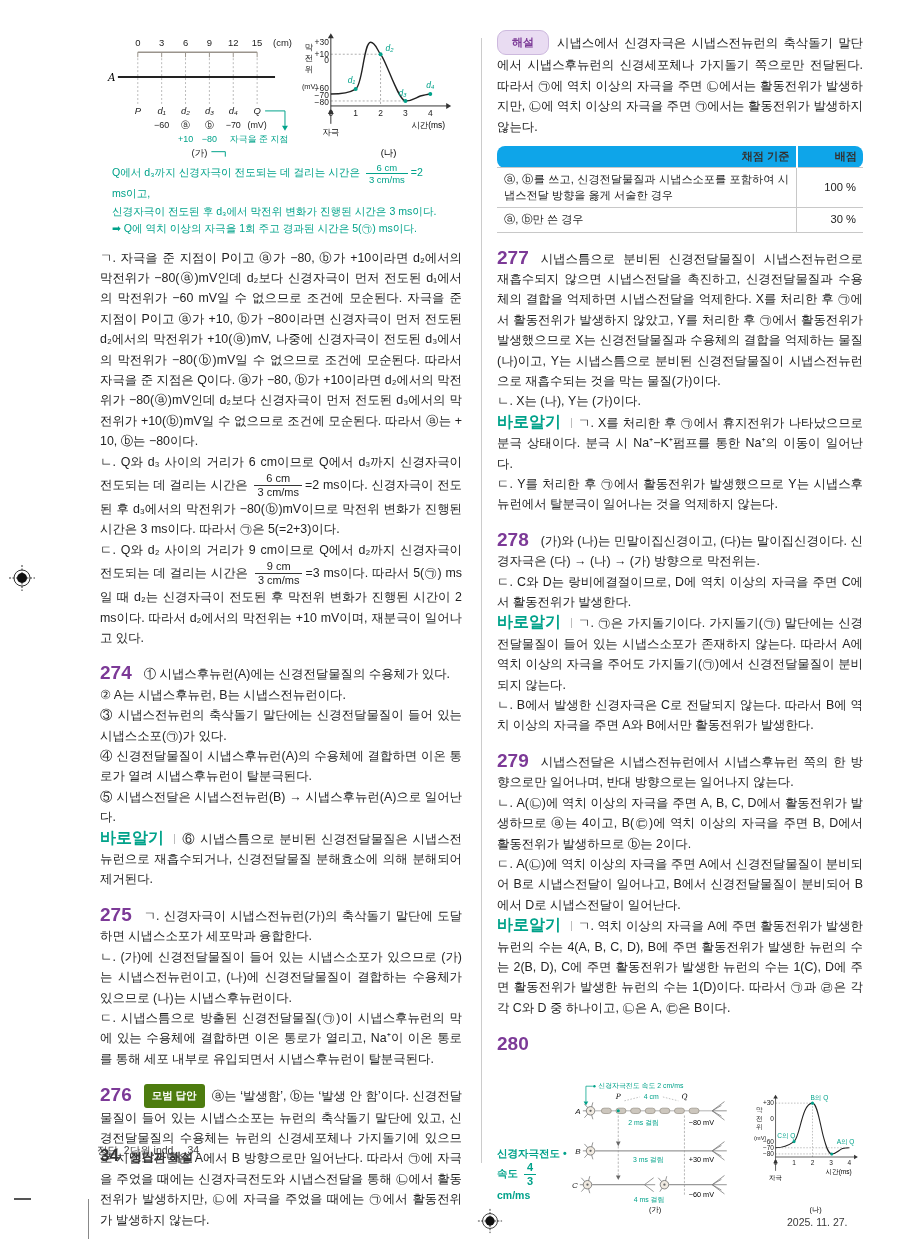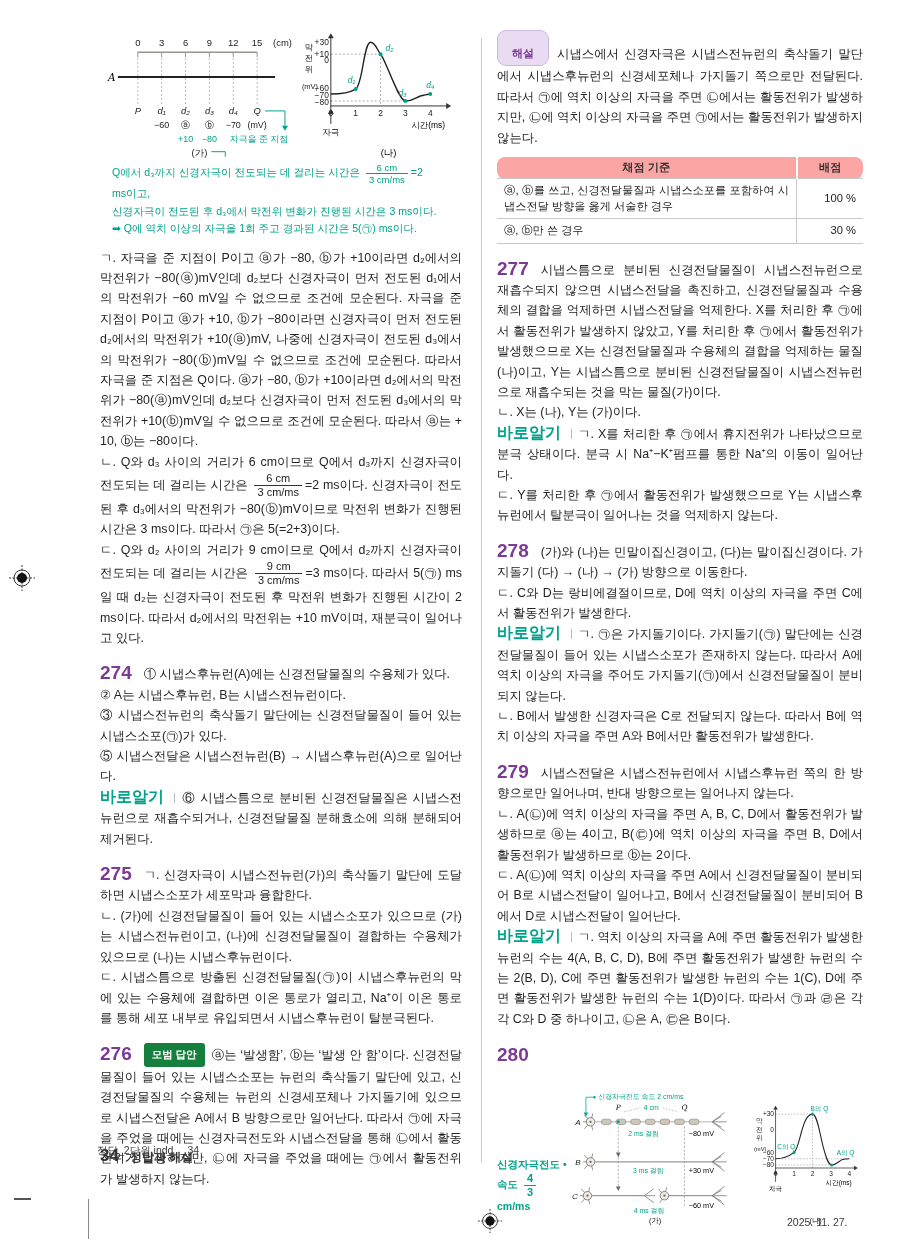--- a/index.html
+++ b/index.html
@@ -11,39 +11,39 @@
   .col-divider{position:absolute;left:481px;top:38px;width:1px;height:1125px;background:#cccccc;}
 
   p.body{margin:0;font-size:12.4px;line-height:20.4px;text-align:justify;word-break:break-all;}
   .qblock{margin-bottom:15px;}
   .qnum{color:#7c3a97;font-weight:bold;font-size:19px;letter-spacing:0;}
   .qnum-inline{margin-right:12px;vertical-align:-1px;}
   .qnum-line{margin-bottom:4px;line-height:22px;}
 
   .quick-label{color:#00a28a;font-weight:bold;font-size:16px;margin-right:4px;}
   .vsep{display:inline-block;width:1px;height:10px;background:#bbb;margin:0 6px;vertical-align:-1px;}
-  .badge-purple{display:inline-block;background:#15803d;color:#fff;font-size:10.5px;font-weight:bold;
+  .badge-purple{display:inline-block;background:#4d7c0f;color:#fff;font-size:10.5px;font-weight:bold;
                 padding:1px 8px 2px;border-radius:3px;margin-right:7px;vertical-align:1px;}
   .badge-expl{display:inline-block;background:#e9dcf2;color:#7c3a97;font-size:11px;font-weight:bold;
-              padding:12px 14px 2px;border-radius:9px;margin-right:8px;vertical-align:1px;border:1px solid #cdb9de;}
+              padding:1px 14px 2px;border-radius:9px;margin-right:8px;vertical-align:1px;border:1px solid #cdb9de;}
 
   .frac{display:inline-block;text-align:center;vertical-align:middle;font-size:11px;line-height:13px;margin:0 3px;}
   .frac .num{display:block;border-bottom:1px solid #333;padding:0 3px;}
   .frac .den{display:block;padding:0 3px;}
   .frac.small{font-size:9.5px;line-height:11px;}
   .frac.small .num{border-bottom:1px solid #00a28a;}
 
   .fig{display:flex;align-items:flex-start;margin:2px 0 4px;}
   .notes{margin:2px 12px 10px;}
   .note{color:#00a28a;font-size:10.6px;line-height:17.5px;word-break:keep-all;}
   svg text{font-family:"Liberation Sans",sans-serif;}
   .mi{font-family:"DejaVu Serif",serif;font-style:italic;}
 
   .score-table{width:100%;border-collapse:collapse;margin:9px 0 14px;font-size:11.2px;}
-  .score-table th{background:#fca5a5;font-weight:bold;padding:3px 6px;text-align:center;color:#333;}
+  .score-table th{background:#0ea5e9;font-weight:bold;padding:3px 6px;text-align:right;color:#333;}
   .score-table th:first-child{border-radius:8px 0 0 8px;}
   .score-table th:last-child{border-radius:0 8px 8px 0;border-left:2px solid #fff;}
   .score-table td{border-bottom:1px solid #c8c8c8;padding:4px 7px;line-height:15.5px;text-align:justify;word-break:break-all;}
   .score-table td.score{width:52px;text-align:right;border-left:1px solid #c8c8c8;word-break:normal;}
   .score-table tr:first-child td{border-top:1px solid #c8c8c8;}
 
   .fig280{position:relative;margin-top:4px;}
   .fig280-note{position:absolute;left:0;top:86px;width:70px;color:#00a28a;font-size:10.5px;line-height:15px;font-weight:bold;}
   .fig280-note .frac{color:#00a28a;font-weight:bold;}
   .fig280-note .frac .num{border-bottom:1px solid #00a28a;}
@@ -195,20 +195,21 @@
 
       <p class="body">ㄱ. 자극을 준 지점이 P이고 ⓐ가 −80, ⓑ가 +10이라면 d₂에서의 막전위가 −80(ⓐ)mV인데 d₂보다 신경자극이 먼저 전도된 d₁에서의 막전위가 −60 mV일 수 없으므로 조건에 모순된다. 자극을 준 지점이 P이고 ⓐ가 +10, ⓑ가 −80이라면 신경자극이 먼저 전도된 d₂에서의 막전위가 +10(ⓐ)mV, 나중에 신경자극이 전도된 d₃에서의 막전위가 −80(ⓑ)mV일 수 없으므로 조건에 모순된다. 따라서 자극을 준 지점은 Q이다. ⓐ가 −80, ⓑ가 +10이라면 d₂에서의 막전위가 −80(ⓐ)mV인데 d₂보다 신경자극이 먼저 전도된 d₃에서의 막전위가 +10(ⓑ)mV일 수 없으므로 조건에 모순된다. 따라서 ⓐ는 +10, ⓑ는 −80이다.</p>
       <p class="body"><span>ㄴ. Q와 d₃ 사이의 거리가 6 cm이므로 Q에서 d₃까지 신경자극이 전도되는 데 걸리는 시간은 </span><span class="frac"><span class="num">6 cm</span><span class="den">3 cm/ms</span></span><span>=2 ms이다. 신경자극이 전도된 후 d₃에서의 막전위가 −80(ⓑ)mV이므로 막전위 변화가 진행된 시간은 3 ms이다. 따라서 ㉠은 5(=2+3)이다.</span></p>
       <p class="body"><span>ㄷ. Q와 d₂ 사이의 거리가 9 cm이므로 Q에서 d₂까지 신경자극이 전도되는 데 걸리는 시간은 </span><span class="frac"><span class="num">9 cm</span><span class="den">3 cm/ms</span></span><span>=3 ms이다. 따라서 5(㉠) ms일 때 d₂는 신경자극이 전도된 후 막전위 변화가 진행된 시간이 2 ms이다. 따라서 d₂에서의 막전위는 +10 mV이며, 재분극이 일어나고 있다.</span></p>
     </section>
 
     <section class="qblock">
       <p class="body"><span class="qnum qnum-inline">274</span><span>① 시냅스후뉴런(A)에는 신경전달물질의 수용체가 있다.</span></p>
       <p class="body">② A는 시냅스후뉴런, B는 시냅스전뉴런이다.</p>
       <p class="body">③ 시냅스전뉴런의 축삭돌기 말단에는 신경전달물질이 들어 있는 시냅스소포(㉠)가 있다.</p>
+      <p class="body">④ 신경전달물질이 시냅스후뉴런(A)의 수용체에 결합하면 이온 통로가 열려 시냅스후뉴런이 탈분극된다.</p>
       <p class="body">⑤ 시냅스전달은 시냅스전뉴런(B) → 시냅스후뉴런(A)으로 일어난다.</p>
       <p class="body"><span class="quick-label">바로알기</span><span class="vsep"></span><span>⑥ 시냅스틈으로 분비된 신경전달물질은 시냅스전뉴런으로 재흡수되거나, 신경전달물질 분해효소에 의해 분해되어 제거된다.</span></p>
     </section>
 
     <section class="qblock">
       <p class="body"><span class="qnum qnum-inline">275</span><span>ㄱ. 신경자극이 시냅스전뉴런(가)의 축삭돌기 말단에 도달하면 시냅스소포가 세포막과 융합한다.</span></p>
       <p class="body">ㄴ. (가)에 신경전달물질이 들어 있는 시냅스소포가 있으므로 (가)는 시냅스전뉴런이고, (나)에 신경전달물질이 결합하는 수용체가 있으므로 (나)는 시냅스후뉴런이다.</p>
       <p class="body">ㄷ. 시냅스틈으로 방출된 신경전달물질(㉠)이 시냅스후뉴런의 막에 있는 수용체에 결합하면 이온 통로가 열리고, Na⁺이 이온 통로를 통해 세포 내부로 유입되면서 시냅스후뉴런이 탈분극된다.</p>
     </section>
 
@@ -242,21 +243,21 @@
     </section>
 
     <section class="qblock">
       <p class="body"><span class="qnum qnum-inline">277</span><span>시냅스틈으로 분비된 신경전달물질이 시냅스전뉴런으로 재흡수되지 않으면 시냅스전달을 촉진하고, 신경전달물질과 수용체의 결합을 억제하면 시냅스전달을 억제한다. X를 처리한 후 ㉠에서 활동전위가 발생하지 않았고, Y를 처리한 후 ㉠에서 활동전위가 발생했으므로 X는 신경전달물질과 수용체의 결합을 억제하는 물질(나)이고, Y는 시냅스틈으로 분비된 신경전달물질이 시냅스전뉴런으로 재흡수되는 것을 막는 물질(가)이다.</span></p>
       <p class="body">ㄴ. X는 (나), Y는 (가)이다.</p>
       <p class="body"><span class="quick-label">바로알기</span><span class="vsep"></span><span>ㄱ. X를 처리한 후 ㉠에서 휴지전위가 나타났으므로 분극 상태이다. 분극 시 Na⁺−K⁺펌프를 통한 Na⁺의 이동이 일어난다.</span></p>
       <p class="body">ㄷ. Y를 처리한 후 ㉠에서 활동전위가 발생했으므로 Y는 시냅스후뉴런에서 탈분극이 일어나는 것을 억제하지 않는다.</p>
     </section>
 
     <section class="qblock">
-      <p class="body"><span class="qnum qnum-inline">278</span><span>(가)와 (나)는 민말이집신경이고, (다)는 말이집신경이다. 가지돌기 (다) → (나) → (가) 방향으로 이동한다.</span></p>
+      <p class="body"><span class="qnum qnum-inline">278</span><span>(가)와 (나)는 민말이집신경이고, (다)는 말이집신경이다. 신경자극은 (다) → (나) → (가) 방향으로 막전위는.</span></p>
       <p class="body">ㄷ. C와 D는 랑비에결절이므로, D에 역치 이상의 자극을 주면 C에서 활동전위가 발생한다.</p>
       <p class="body"><span class="quick-label">바로알기</span><span class="vsep"></span><span>ㄱ. ㉠은 가지돌기이다. 가지돌기(㉠) 말단에는 신경전달물질이 들어 있는 시냅스소포가 존재하지 않는다. 따라서 A에 역치 이상의 자극을 주어도 가지돌기(㉠)에서 신경전달물질이 분비되지 않는다.</span></p>
       <p class="body">ㄴ. B에서 발생한 신경자극은 C로 전달되지 않는다. 따라서 B에 역치 이상의 자극을 주면 A와 B에서만 활동전위가 발생한다.</p>
     </section>
 
     <section class="qblock">
       <p class="body"><span class="qnum qnum-inline">279</span><span>시냅스전달은 시냅스전뉴런에서 시냅스후뉴런 쪽의 한 방향으로만 일어나며, 반대 방향으로는 일어나지 않는다.</span></p>
       <p class="body">ㄴ. A(㉡)에 역치 이상의 자극을 주면 A, B, C, D에서 활동전위가 발생하므로 ⓐ는 4이고, B(㉢)에 역치 이상의 자극을 주면 B, D에서 활동전위가 발생하므로 ⓑ는 2이다.</p>
       <p class="body">ㄷ. A(㉡)에 역치 이상의 자극을 주면 A에서 신경전달물질이 분비되어 B로 시냅스전달이 일어나고, B에서 신경전달물질이 분비되어 B에서 D로 시냅스전달이 일어난다.</p>
       <p class="body"><span class="quick-label">바로알기</span><span class="vsep"></span><span>ㄱ. 역치 이상의 자극을 A에 주면 활동전위가 발생한 뉴런의 수는 4(A, B, C, D), B에 주면 활동전위가 발생한 뉴런의 수는 2(B, D), C에 주면 활동전위가 발생한 뉴런의 수는 1(C), D에 주면 활동전위가 발생한 뉴런의 수는 1(D)이다. 따라서 ㉠과 ㉣은 각각 C와 D 중 하나이고, ㉡은 A, ㉢은 B이다.</span></p>

